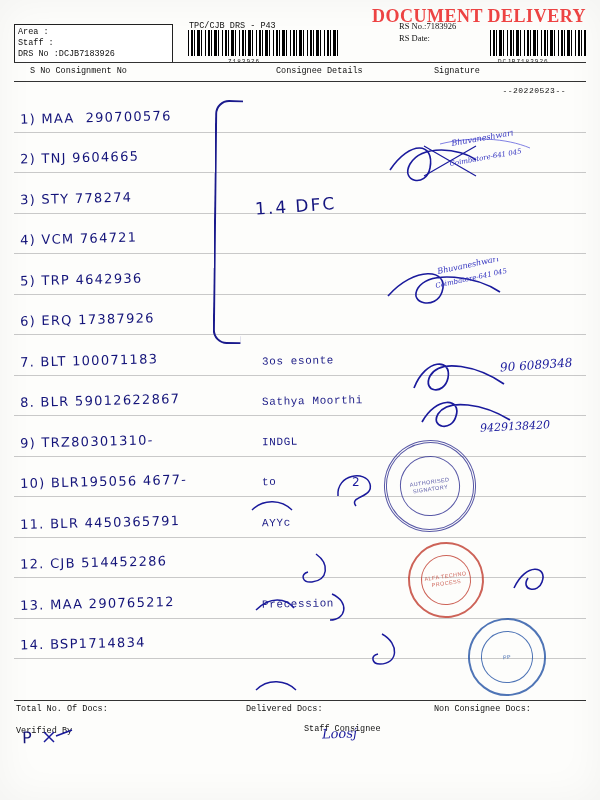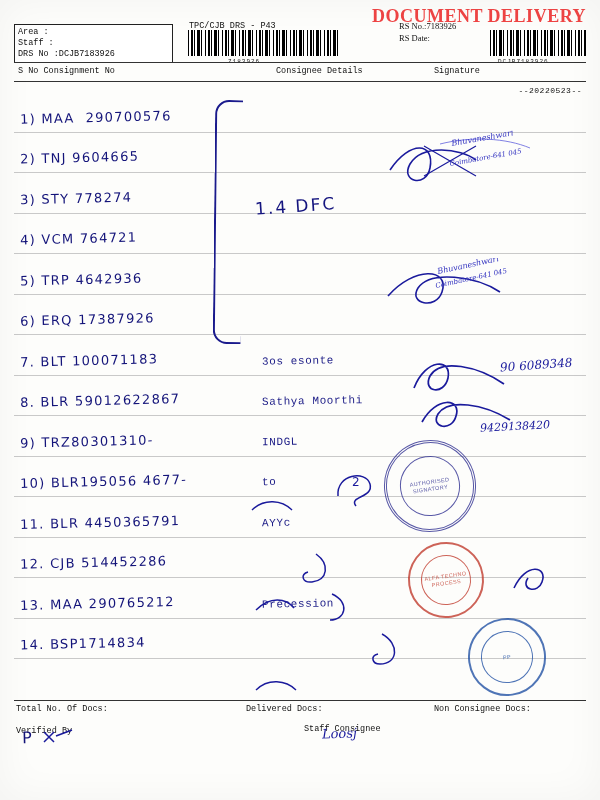--- a/index.html
+++ b/index.html
@@ -101,26 +101,26 @@
     width: 572px;
     font-size: 8.5px;
   }
   .colhdr .rule-top {
     position: absolute; left: 0; top: 0; width: 572px; height: 1px; background: #333;
   }
   .colhdr .rule-bot {
     position: absolute; left: 0; top: 19px; width: 572px; height: 1px; background: #333;
   }
   .colhdr span { position: absolute; top: 4px; }
-  .c-sno { left: 4px; }
+  .c-sno { left: 16px; }
   .c-consignee { left: 230px; margin-left: 32px; }
   .c-sign { left: 420px; text-align: center; }
   .datestamp {
     position: absolute;
-    right: 4px;
+    right: 20px;
     top: 24px;
     font-size: 8px;
     letter-spacing: 0.5px;
   }
   
   .rows {
     position: absolute;
     left: 14px;
     top: 92px;
     width: 572px;

